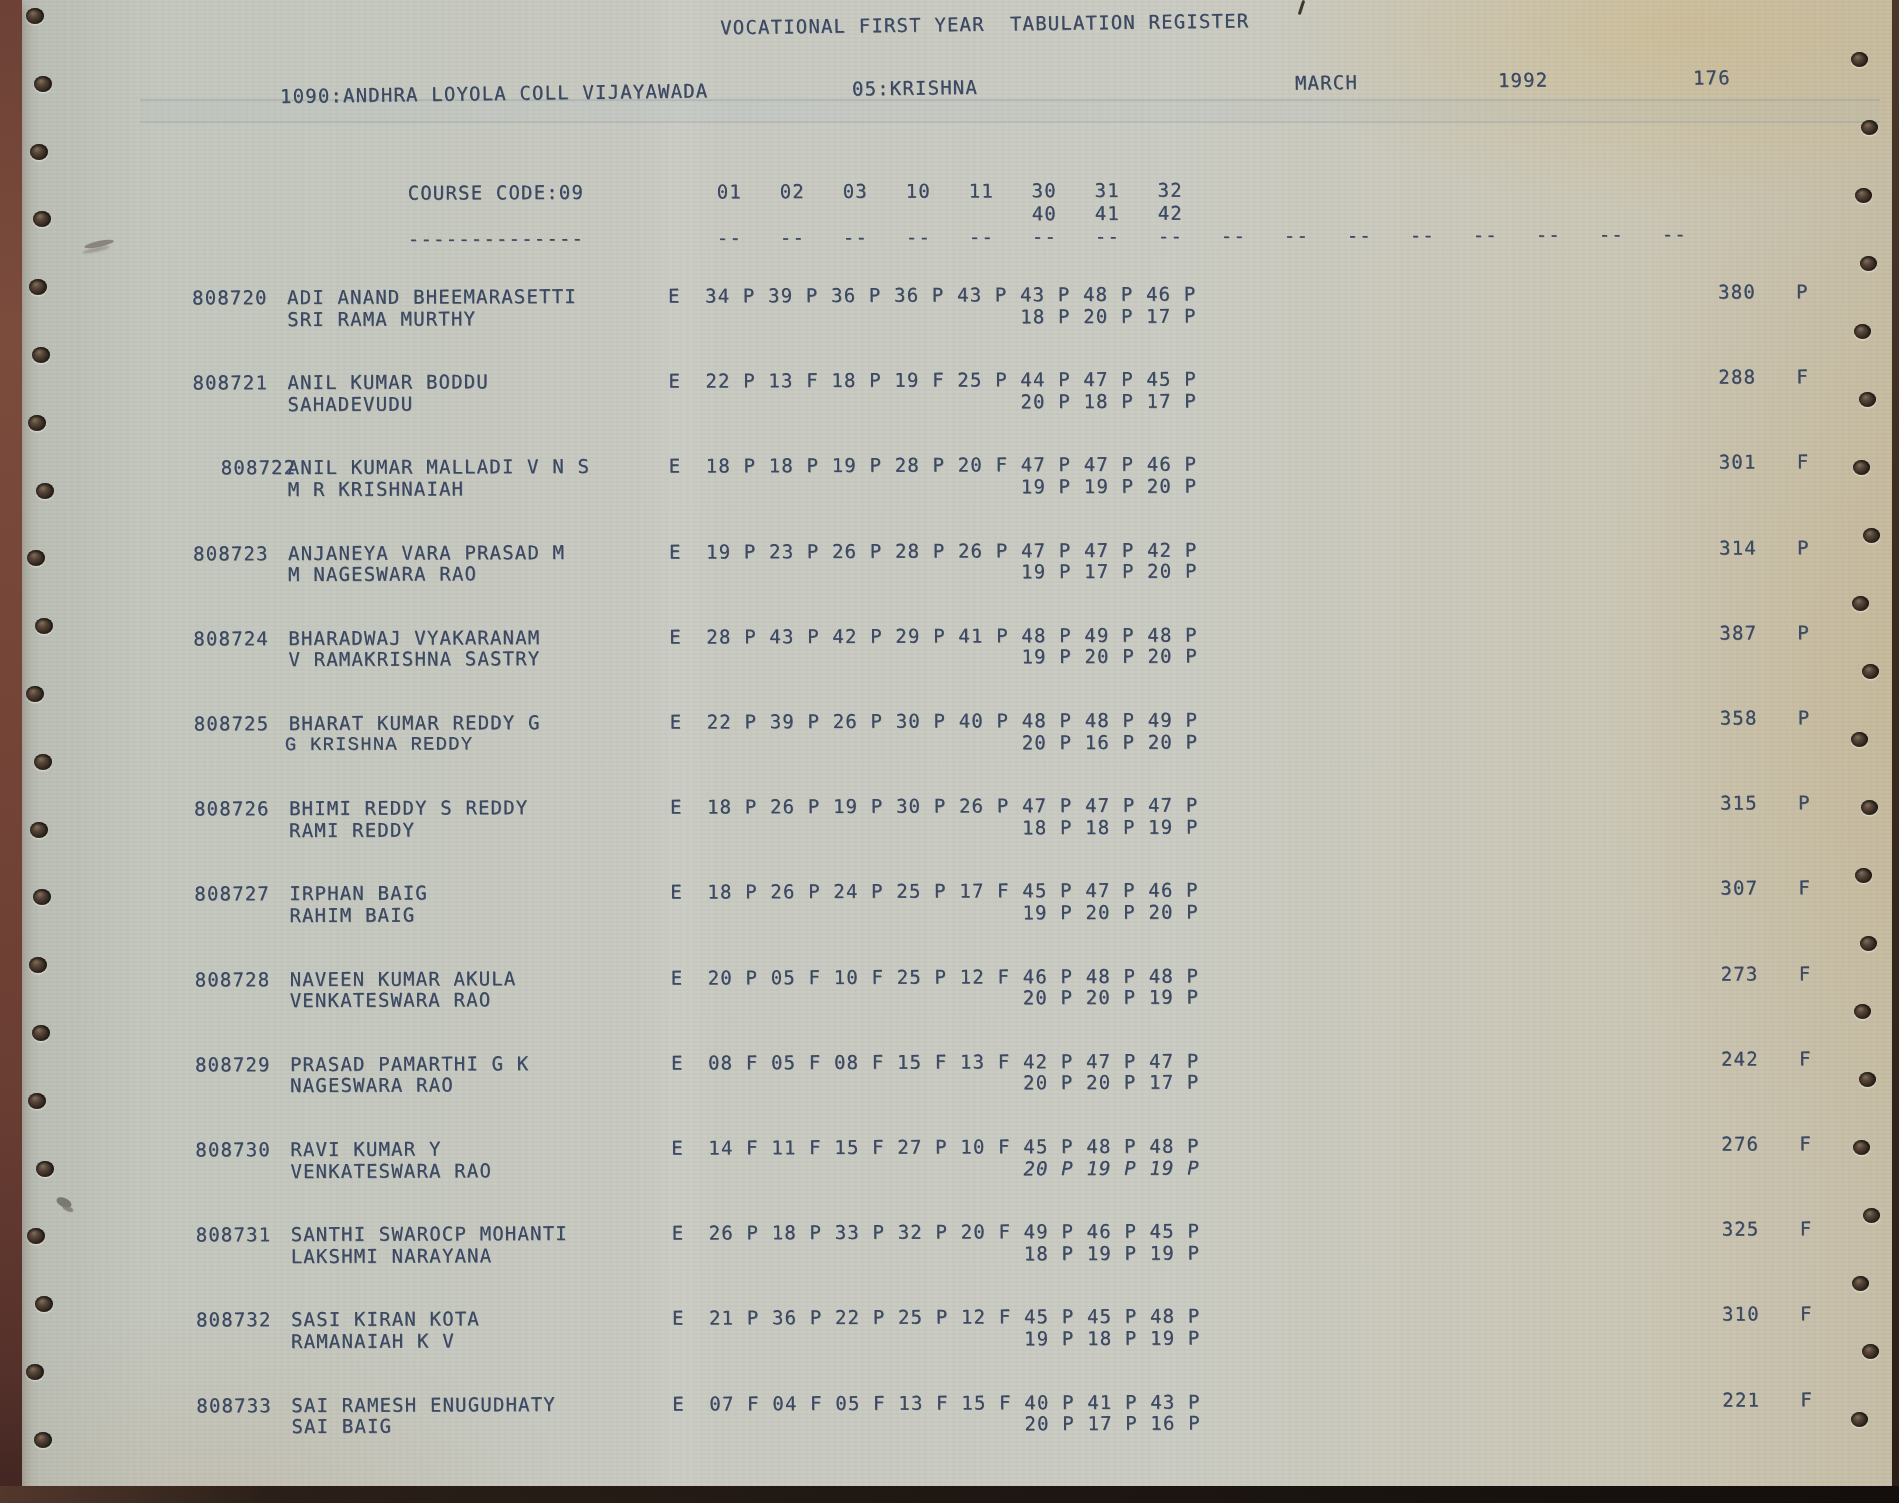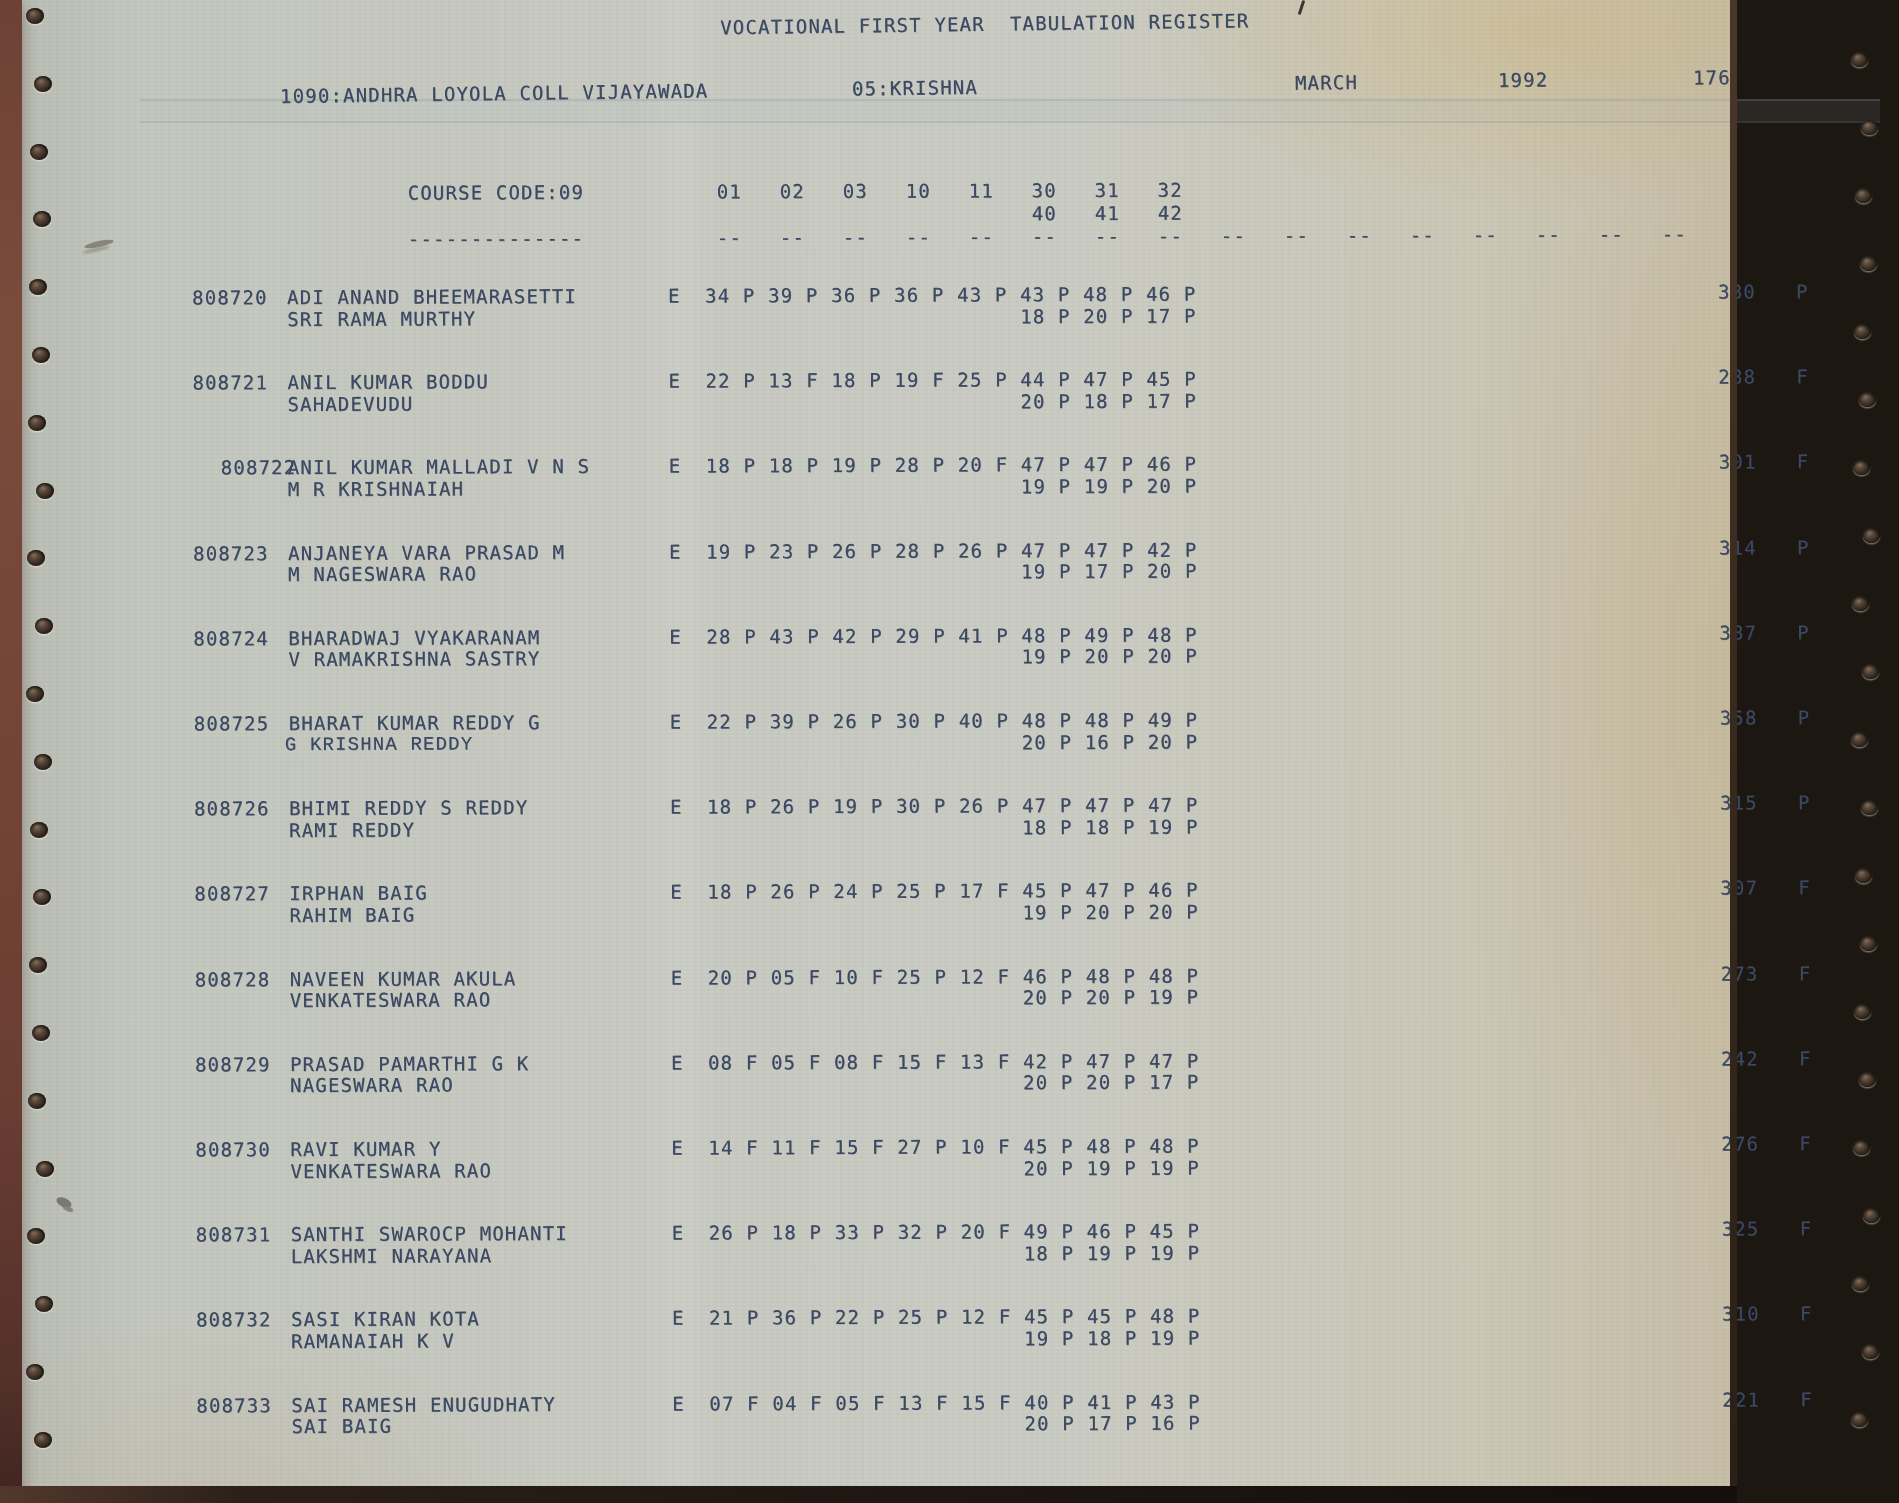--- a/index.html
+++ b/index.html
@@ -1,16 +1,16 @@
 <!DOCTYPE html>
 <html><head>
 <meta charset="utf-8">
 <style>
   html,body{margin:0;padding:0;overflow:hidden;background:#1d1712;}
-  .stage{position:relative;width:1737px;height:1503px;font-family:"DejaVu Sans Mono",monospace;}
+  .stage{position:relative;width:1899px;height:1503px;font-family:"DejaVu Sans Mono",monospace;}
   .paper{position:absolute;inset:0;
     background:
       radial-gradient(ellipse 560px 260px at 88% 2%, rgba(206,178,116,0.40), rgba(206,178,116,0) 70%),
       radial-gradient(ellipse 420px 700px at 100% 45%, rgba(198,176,128,0.30), rgba(198,176,128,0) 75%),
       radial-gradient(ellipse 500px 300px at 12% 101%, rgba(188,166,138,0.25), rgba(188,166,138,0) 70%),
       linear-gradient(90deg,#b7bbb2 0%,#c4c7be 8%,#c8cac2 38%,#cacbc2 62%,#cbc7b6 85%,#c6bda6 100%);
   }
   .grain{position:absolute;inset:0;z-index:1;
     background:
       repeating-linear-gradient(0deg, rgba(0,0,0,0.015) 0 2px, rgba(255,255,255,0.012) 2px 4px),
@@ -196,21 +196,21 @@
             <span class="line" style="left: 1020px; top: 21.5px;">20 P 20 P 17 P</span>
           </div>
           <div class="row" style="top: 1138px;">
             <span class="line" style="left: 192px; top: 0px;">808730</span>
             <span class="line" style="left: 287px; top: 0px;">RAVI KUMAR Y</span>
             <span class="line" style="left: 668px; top: 0px;">E</span>
             <span class="line" style="left: 705px; top: 0px;">14 F 11 F 15 F 27 P 10 F 45 P 48 P 48 P</span>
             <span class="line" style="left: 1718px; top: 0px;">276</span>
             <span class="line" style="left: 1796px; top: 0px;">F</span>
             <span class="line" style="left: 287px; top: 21.5px;">VENKATESWARA RAO</span>
-            <span class="line" style="left: 1020px; top: 21.5px;">20 P 19 P 19 P</span>
+            <span class="line" style="left: 1020px; top: 21.5px; font-style: italic;">20 P 19 P 19 P</span>
           </div>
           <div class="row" style="top: 1223.2px;">
             <span class="line" style="left: 192px; top: 0px;">808731</span>
             <span class="line" style="left: 287px; top: 0px;">SANTHI SWAROCP MOHANTI</span>
             <span class="line" style="left: 668px; top: 0px;">E</span>
             <span class="line" style="left: 705px; top: 0px;">26 P 18 P 33 P 32 P 20 F 49 P 46 P 45 P</span>
             <span class="line" style="left: 1718px; top: 0px;">325</span>
             <span class="line" style="left: 1796px; top: 0px;">F</span>
             <span class="line" style="left: 287px; top: 21.5px;">LAKSHMI NARAYANA</span>
             <span class="line" style="left: 1020px; top: 21.5px;">18 P 19 P 19 P</span>

